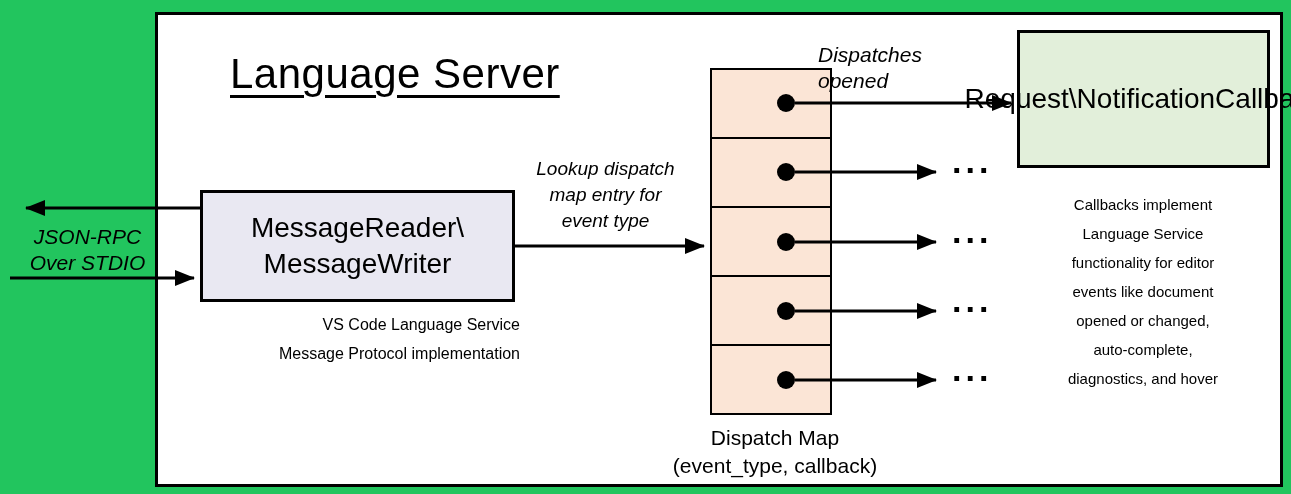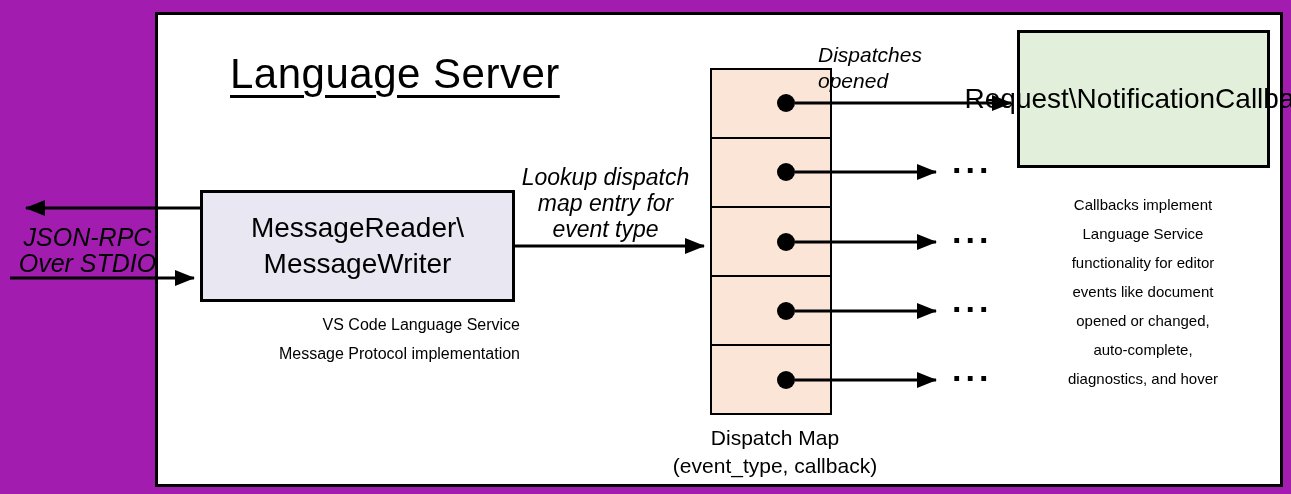--- a/index.html
+++ b/index.html
@@ -1,36 +1,36 @@
 <!DOCTYPE html>
 <html><head>
 <meta charset="utf-8">
 <style>
   * { margin:0; padding:0; box-sizing:border-box; }
   html,body { background:#fff; }
   body { font-family:"Liberation Sans", sans-serif; color:#000; }
-  .canvas { position:relative; width:1291px; height:494px; background:#a21caf; overflow:hidden;padding-left:48px; }
+  .canvas { position:relative; width:1291px; height:494px; background:#22c55e; overflow:hidden;padding-left:48px; }
   .abs { position:absolute; }
 
   .outer-box { left:155px; top:12px; width:1128px; height:475px; border:3px solid #000; background:#fff; }
 
   .title { left:230px; top:50px; font-size:42px; letter-spacing:0.5px;
            text-decoration:underline; text-decoration-thickness:3px; text-underline-offset:7px; }
 
   .msg-box { left:200px; top:190px; width:315px; height:112px; border:3px solid #000;
              display:flex; flex-direction:column; align-items:center; justify-content:center;
              font-size:28px; line-height:36px; text-align:right; }
   .callback-box { left:1017px; top:30px; width:253px; height:138px; border:3px solid #000;
              display:flex; align-items:center; justify-content:center;
              font-size:28px; line-height:36px; text-align:center; }
 
   .msg-caption { left:200px; top:310px; width:320px; text-align:right; font-size:16px; line-height:29px; }
 
-  .io-label { left:10px; top:224px; width:155px; text-align:center; font-style:italic; font-size:25px; line-height:26px; }
-  .lookup-label { left:518px; top:164px; width:175px; text-align:center; font-style:italic; font-size:23px; line-height:26px; }
+  .io-label { left:10px; top:224px; width:155px; text-align:center; font-style:italic; font-size:21px; line-height:26px; }
+  .lookup-label { left:518px; top:156px; width:175px; text-align:center; font-style:italic; font-size:19px; line-height:26px; }
   .dispatch-label { left:818px; top:42px; width:150px; font-style:italic; font-size:21px; line-height:26px; }
 
   .dispatch-map { left:710px; top:68px; width:122px; height:347px; border:2.5px solid #000;
                   display:flex; flex-direction:column; }
   .dispatch-cell { flex:1; border-bottom:2.5px solid #000; }
   .dispatch-cell:last-child { border-bottom:none; }
 
   .map-caption { left:655px; top:424px; width:240px; text-align:center; font-size:21px; line-height:28px; }
 
   .note { left:1012px; top:190px; width:262px; text-align:center; font-size:15px; line-height:29px; }

